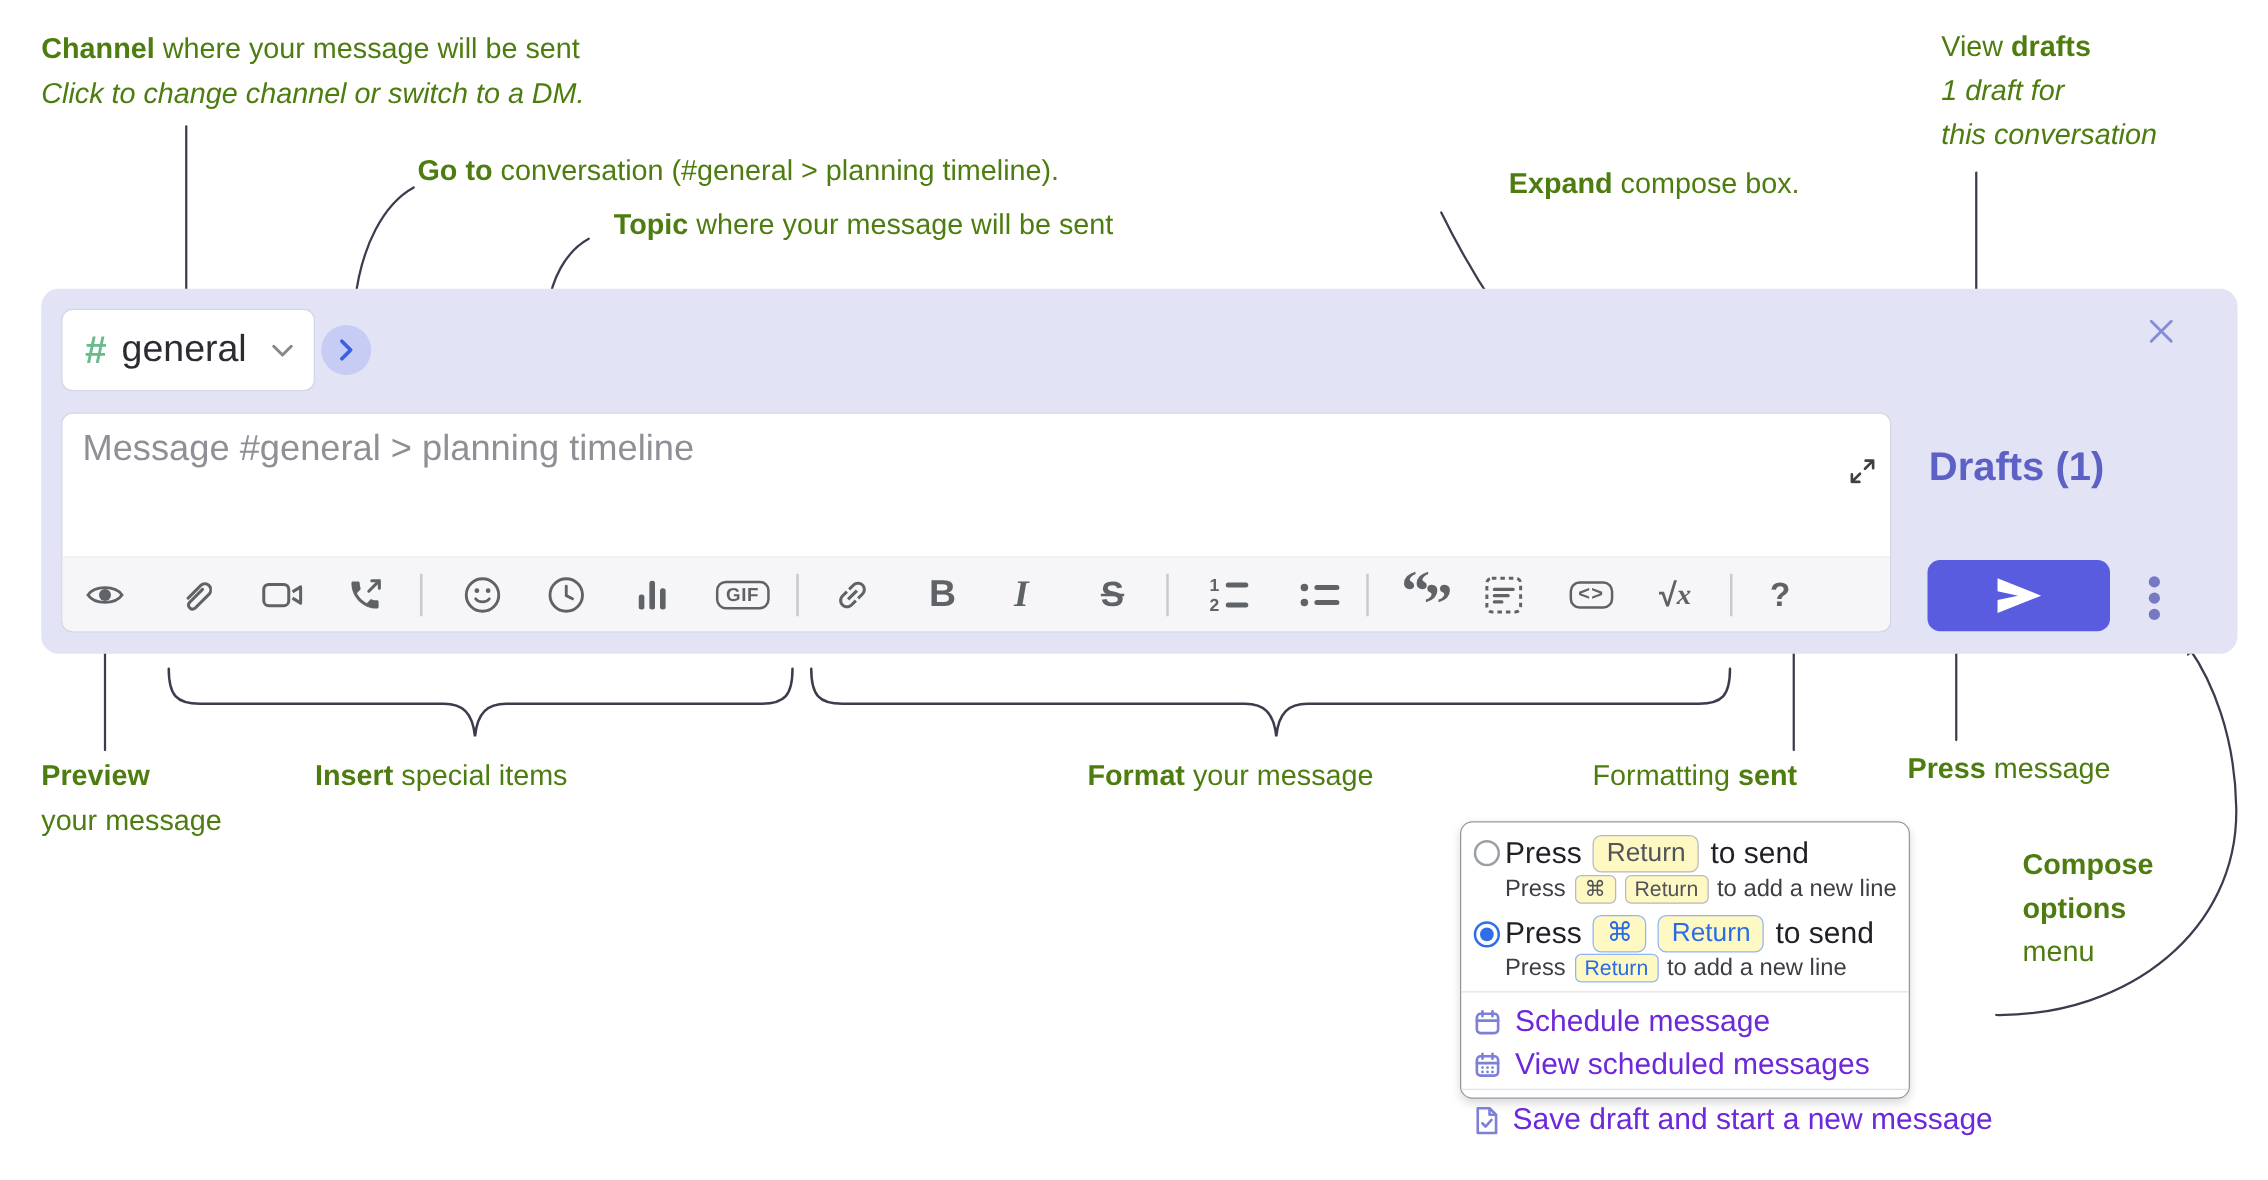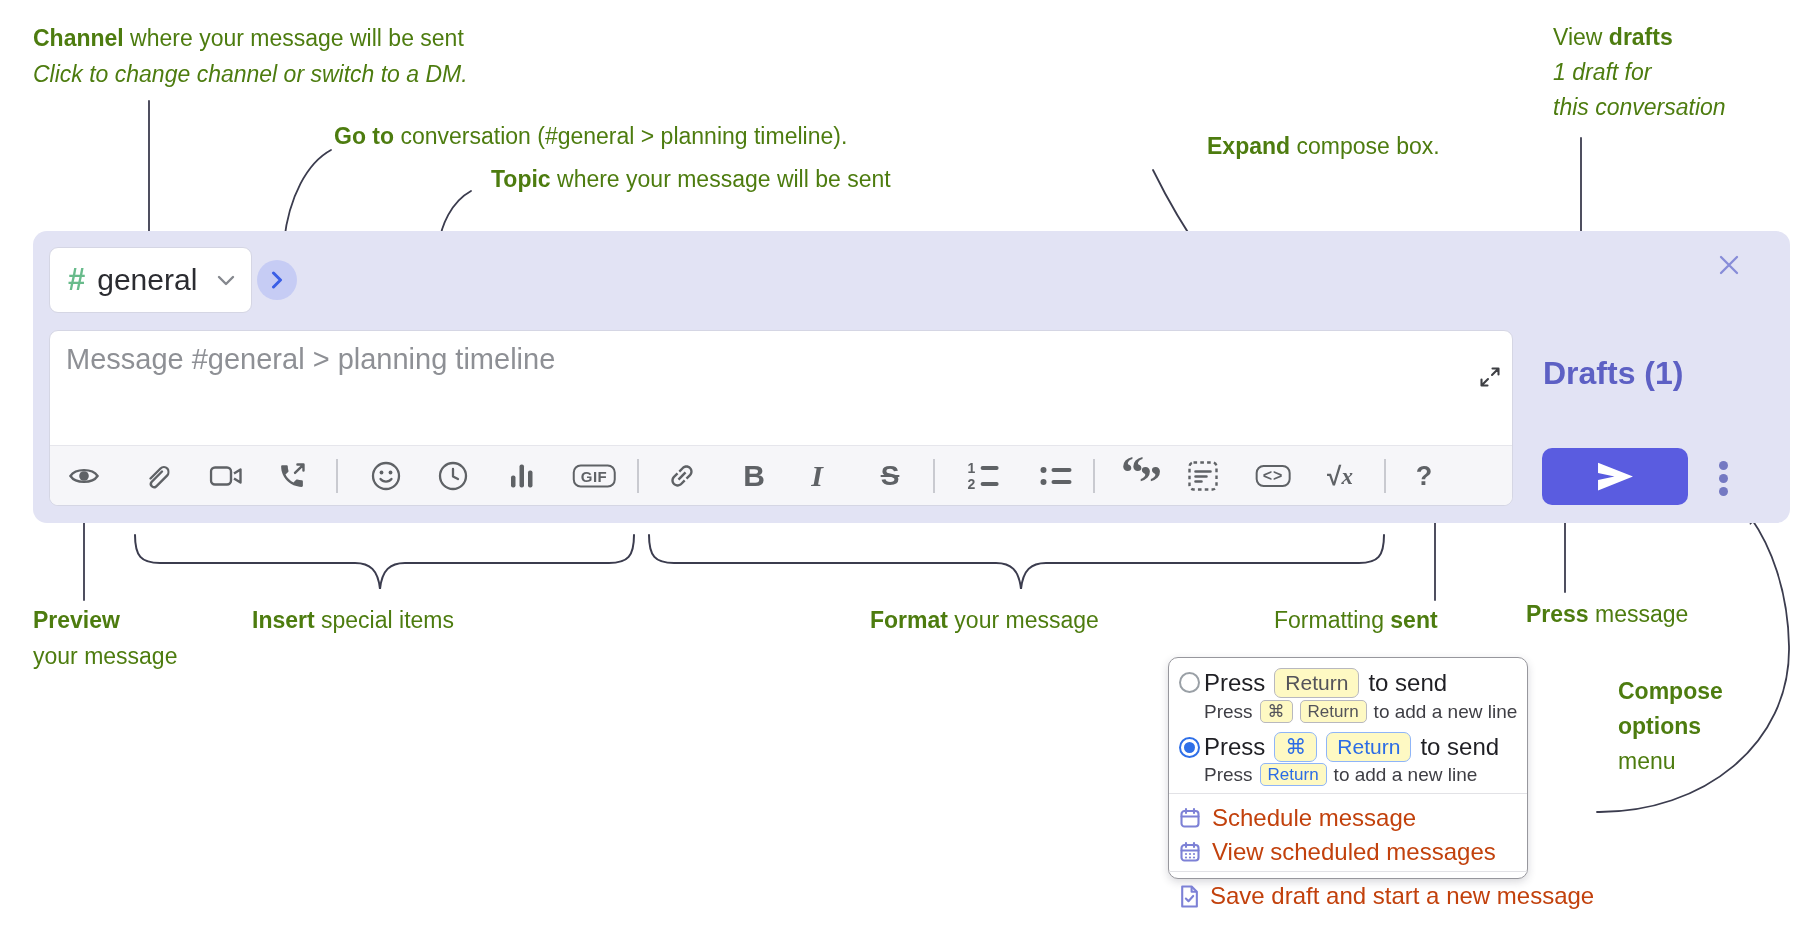--- a/index.html
+++ b/index.html
@@ -67,21 +67,21 @@
   .kbd{display:inline-block;border:1.5px solid #b8b8bf;border-radius:7px;padding:1px 10px;
        font-size:21px;color:#53535a;background:#fef9c3;line-height:1.25;}
   .kbd.sm{font-size:17px;padding:0 7px;border-radius:5px;}
   .kbd.blue{border-color:#8fb5f8;color:#2b6ce6;}
   .radio{position:absolute;left:10px;width:21px;height:21px;border:2px solid #9aa0a6;border-radius:50%;
          background:#fff;box-sizing:border-box;cursor:pointer;}
   .radio.sel{border-color:#2e6fe8;}
   .radio.sel::after{content:"";position:absolute;inset:3px;border-radius:50%;background:#2e6fe8;}
   .pdiv{position:absolute;left:0;right:0;height:1px;background:#e2e2e6;}
   .pitem{position:absolute;left:10px;display:flex;align-items:center;gap:11px;font-size:24px;
-         color:#c2410c;white-space:nowrap;cursor:pointer;}
+         color:#6d28d9;white-space:nowrap;cursor:pointer;}
 </style>
 </head>
 <body>
 
 <div class="canvas">
 
   <svg class="abs" style="left:0;top:0;" width="1814" height="944" viewBox="0 0 1814 944" fill="none">
     <g stroke="#3b3c4e" stroke-width="1.8" stroke-linecap="round">
       <path d="M149,101 L149,241"></path>
       <path d="M331,150 C307,163 289,197 284,241"></path>

